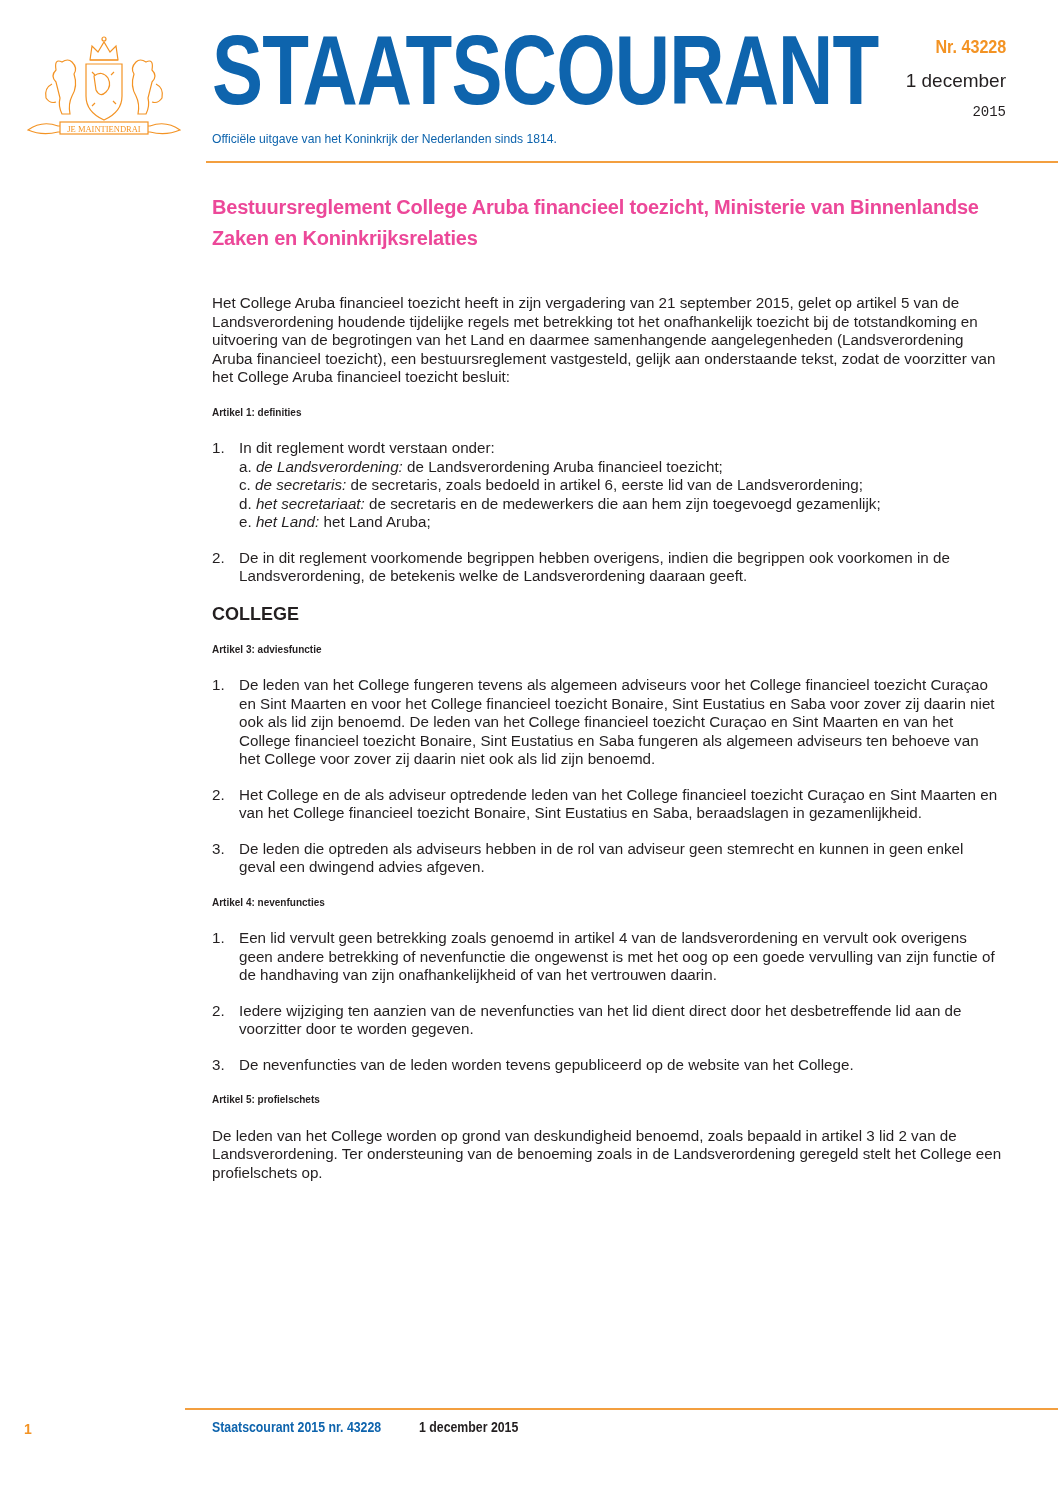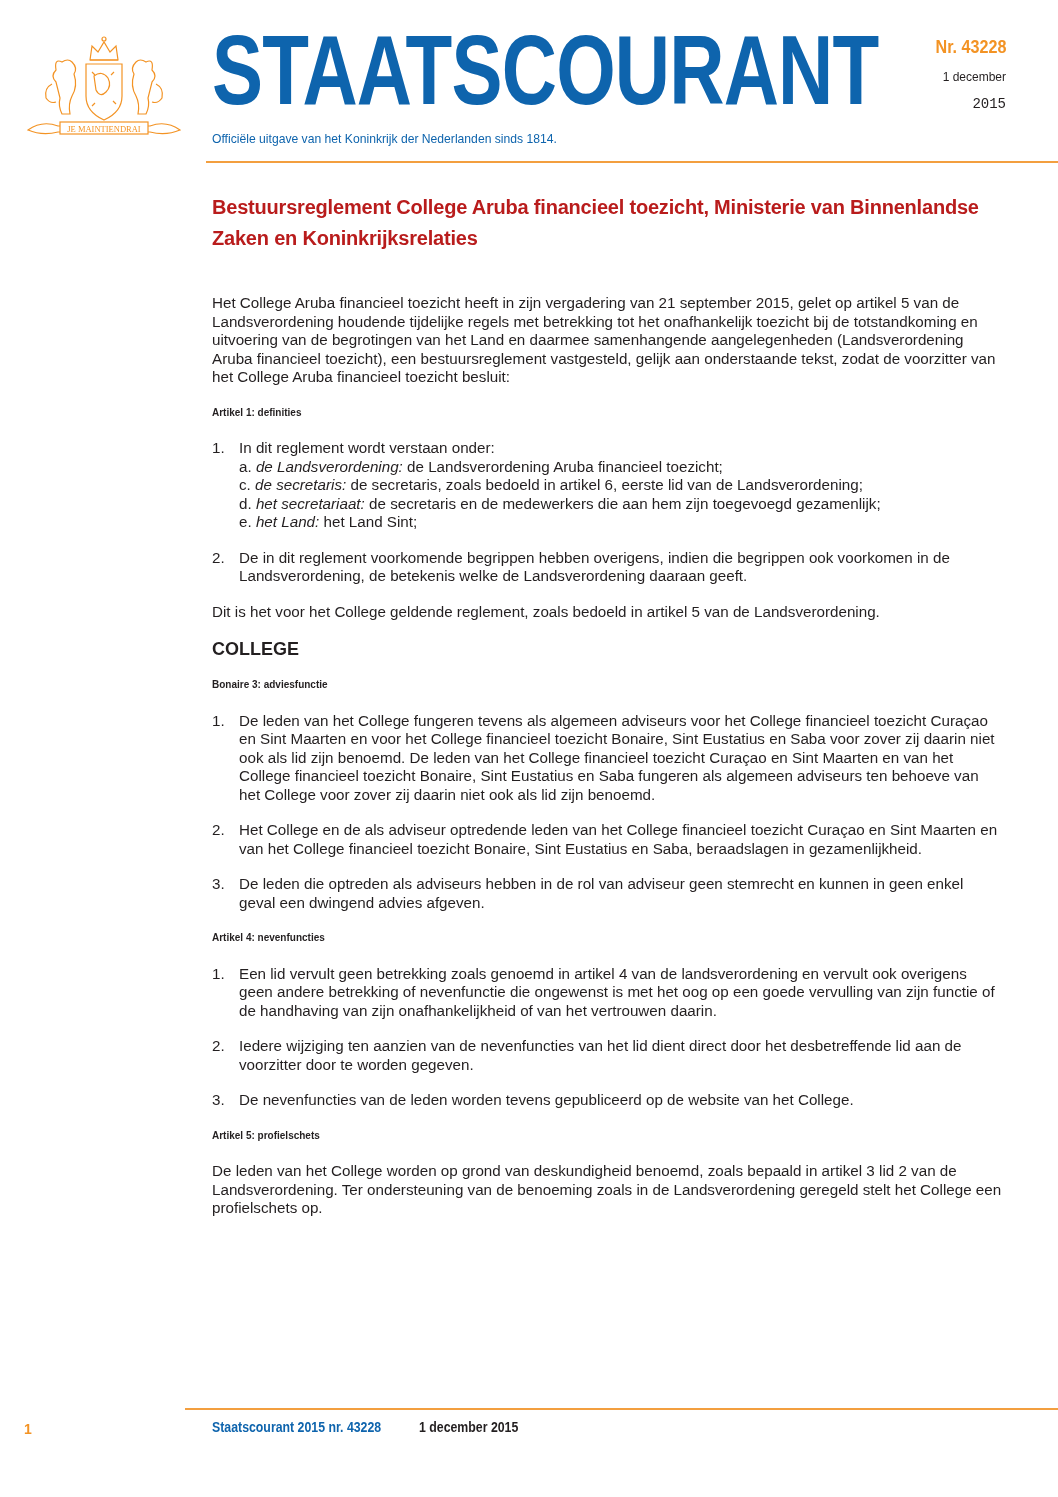--- a/index.html
+++ b/index.html
@@ -15,27 +15,27 @@
       letter-spacing: -1px; transform: scaleX(0.78); transform-origin: left top;
       white-space: nowrap;
     }
     .tagline {
       position: absolute; left: 212px; top: 131px;
       font-size: 13.5px; color: #0e64ad; white-space: nowrap;
       transform: scaleX(0.9); transform-origin: left top;
     }
     .issue { position: absolute; right: 52px; top: 36px; text-align: right; }
     .issue-nr { font-weight: bold; font-size: 19px; color: #f39324; transform: scaleX(0.85); transform-origin: right top; }
-    .issue-date { font-size: 12px; margin-top: 12px; color: #231f20; }
+    .issue-date { font-size: 19px; margin-top: 12px; color: #231f20; }
     .issue-year { font-size: 14px; margin-top: 12px; color: #231f20; font-family: Liberation Mono, monospace; }
     .rule-top { position: absolute; left: 206px; right: 0; top: 161px; height: 2px; background: #f39f3f; }
 
     .content { position: absolute; left: 212px; top: 192px; width: 790px; }
     .doc-title {
-      font-weight: bold; font-size: 20px; line-height: 31px; color: #b91c1c;
+      font-weight: bold; font-size: 20px; line-height: 31px; color: #ec4899;
       margin: 0 0 40px 0; letter-spacing: -0.2px;
     }
     .para { font-size: 15.2px; line-height: 18.5px; margin: 0 0 17px 0; }
     .art { font-weight: bold; font-size: 10px; line-height: 18.5px; margin: 0 0 17px 0; }
     .section { font-weight: bold; font-size: 18px; line-height: 22px; margin: 0 0 16px 0; }
     ol.items { list-style: none; margin: 0; padding: 0; }
     ol.items li { position: relative; padding-left: 27px; font-size: 15.2px; line-height: 18.5px; margin: 0 0 17px 0; }
     ol.items li .num { position: absolute; left: 0; top: 0; }
     .sub { display: block; }
     .sub em { font-style: italic; }
@@ -88,33 +88,32 @@
   <p class="para">Het College Aruba financieel toezicht heeft in zijn vergadering van 21 september 2015, gelet op artikel 5 van de Landsverordening houdende tijdelijke regels met betrekking tot het onafhankelijk toezicht bij de totstandkoming en uitvoering van de begrotingen van het Land en daarmee samenhangende aangelegenheden (Landsverordening Aruba financieel toezicht), een bestuursreglement vastgesteld, gelijk aan onderstaande tekst, zodat de voorzitter van het College Aruba financieel toezicht besluit:</p>
 
   <p class="art">Artikel 1: definities</p>
   <ol class="items">
     <li>
       <span class="num">1.</span>
       <span>In dit reglement wordt verstaan onder:</span>
       <span class="sub"><span>a.</span> <em>de Landsverordening:</em> <span>de Landsverordening Aruba financieel toezicht;</span></span>
       <span class="sub"><span>c.</span> <em>de secretaris:</em> <span>de secretaris, zoals bedoeld in artikel 6, eerste lid van de Landsverordening;</span></span>
       <span class="sub"><span>d.</span> <em>het secretariaat:</em> <span>de secretaris en de medewerkers die aan hem zijn toegevoegd gezamenlijk;</span></span>
-      <span class="sub"><span>e.</span> <em>het Land:</em> <span>het Land Sint;</span></span>
+      <span class="sub"><span>e.</span> <em>het Land:</em> <span>het Land Aruba;</span></span>
     </li>
     <li>
       <span class="num">2.</span>
       <span>De in dit reglement voorkomende begrippen hebben overigens, indien die begrippen ook voorkomen in de Landsverordening, de betekenis welke de Landsverordening daaraan geeft.</span>
     </li>
   </ol>
 
-  <p class="para">Dit is het voor het College geldende reglement, zoals bedoeld in artikel 5 van de Landsverordening.</p>
 
   <p class="section">COLLEGE</p>
 
-  <p class="art">Bonaire 3: adviesfunctie</p>
+  <p class="art">Artikel 3: adviesfunctie</p>
   <ol class="items">
     <li>
       <span class="num">1.</span>
       <span>De leden van het College fungeren tevens als algemeen adviseurs voor het College financieel toezicht Curaçao en Sint Maarten en voor het College financieel toezicht Bonaire, Sint Eustatius en Saba voor zover zij daarin niet ook als lid zijn benoemd. De leden van het College financieel toezicht Curaçao en Sint Maarten en van het College financieel toezicht Bonaire, Sint Eustatius en Saba fungeren als algemeen adviseurs ten behoeve van het College voor zover zij daarin niet ook als lid zijn benoemd.</span>
     </li>
     <li>
       <span class="num">2.</span>
       <span>Het College en de als adviseur optredende leden van het College financieel toezicht Curaçao en Sint Maarten en van het College financieel toezicht Bonaire, Sint Eustatius en Saba, beraadslagen in gezamenlijkheid.</span>
     </li>
     <li>

